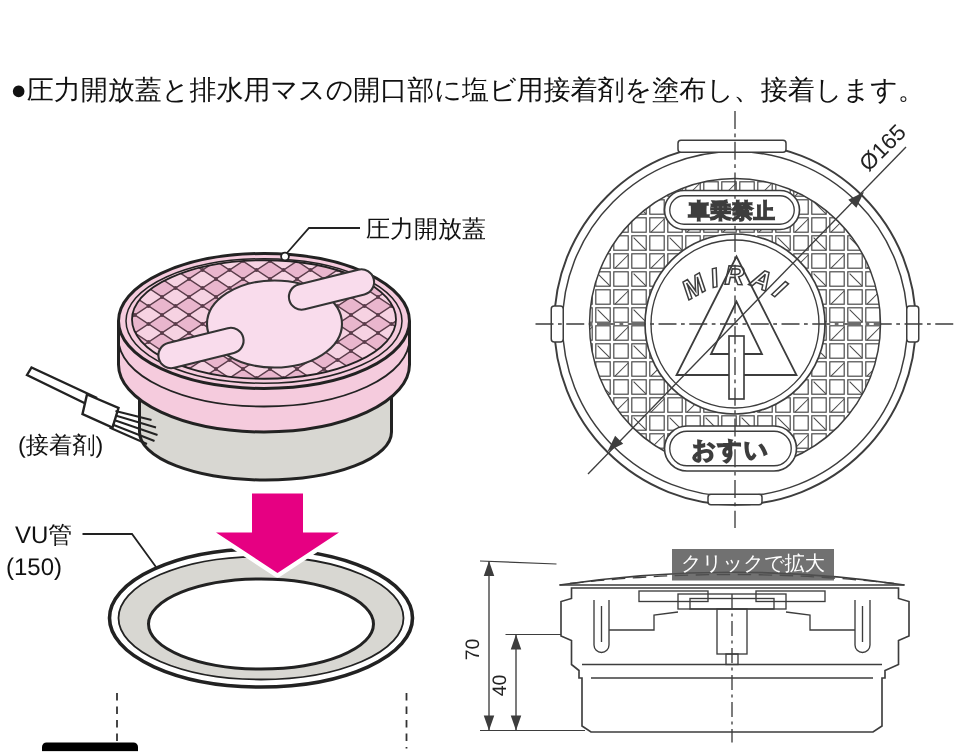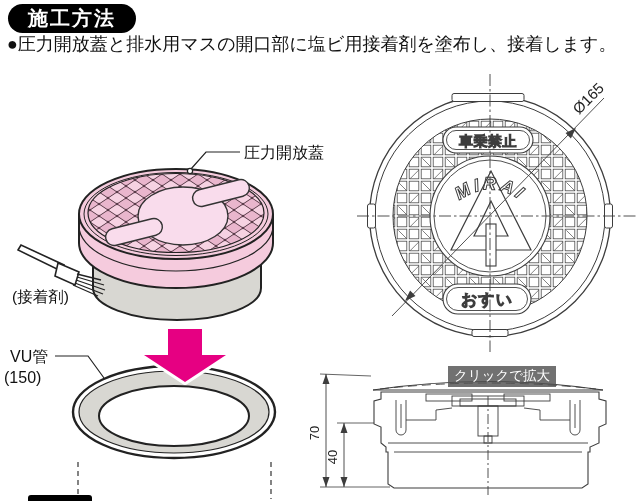--- a/index.html
+++ b/index.html
@@ -7,21 +7,21 @@
     position:relative;width:642px;height:501px;background:#ffffff;overflow:hidden;
     font-family:"Liberation Sans","DejaVu Sans",sans-serif;
   }
   .badge{
     position:absolute;left:8px;top:4px;height:29px;min-width:128px;
     background:#000;border-radius:15px;color:#fff;font-size:20px;font-weight:bold;
     letter-spacing:2px;display:flex;align-items:center;justify-content:center;
     padding:0 14px;box-sizing:border-box;
   }
   .instruction{
-    position:absolute;left:7px;top:32px;width:632px;
+    position:absolute;left:7px;top:48px;width:632px;
     font-size:18px;color:#111;letter-spacing:0px;white-space:nowrap;
   }
   svg{position:absolute;left:0;top:0;}
   .tooltip{
     position:absolute;left:448px;top:366px;display:flex;flex-direction:column;
     align-items:center;z-index:5;
   }
   .tooltip span{
     display:inline-block;background:rgba(82,82,82,0.82);color:#fff;
     font-size:13.5px;line-height:1.25;padding:2px 6px;white-space:nowrap;
@@ -31,21 +31,20 @@
     position:absolute;left:28px;top:495px;width:64px;height:6px;background:#000;
     border-radius:3px 3px 0 0;
   }
   text{font-family:"Liberation Sans","DejaVu Sans",sans-serif;}
 </style>
 </head>
 <body>
 
 <div id="stage">
 
-  <div class="badge">施工方法</div>
 
   <div class="instruction">●圧力開放蓋と排水用マスの開口部に塩ビ用接着剤を塗布し、接着します。</div>
 
   <svg width="642" height="501" viewBox="0 0 642 501">
     <defs>
 
       <pattern id="lidPat" patternUnits="userSpaceOnUse" width="18" height="12">
         <rect width="18" height="12" fill="#e9b6cd"></rect>
         <path d="M0,6 L9,0 L18,6 L9,12 Z" fill="#f6d2e2" stroke="#5a3c4a" stroke-width="1"></path>
         <circle cx="0" cy="6" r="1.3" fill="#5a3c4a"></circle>

